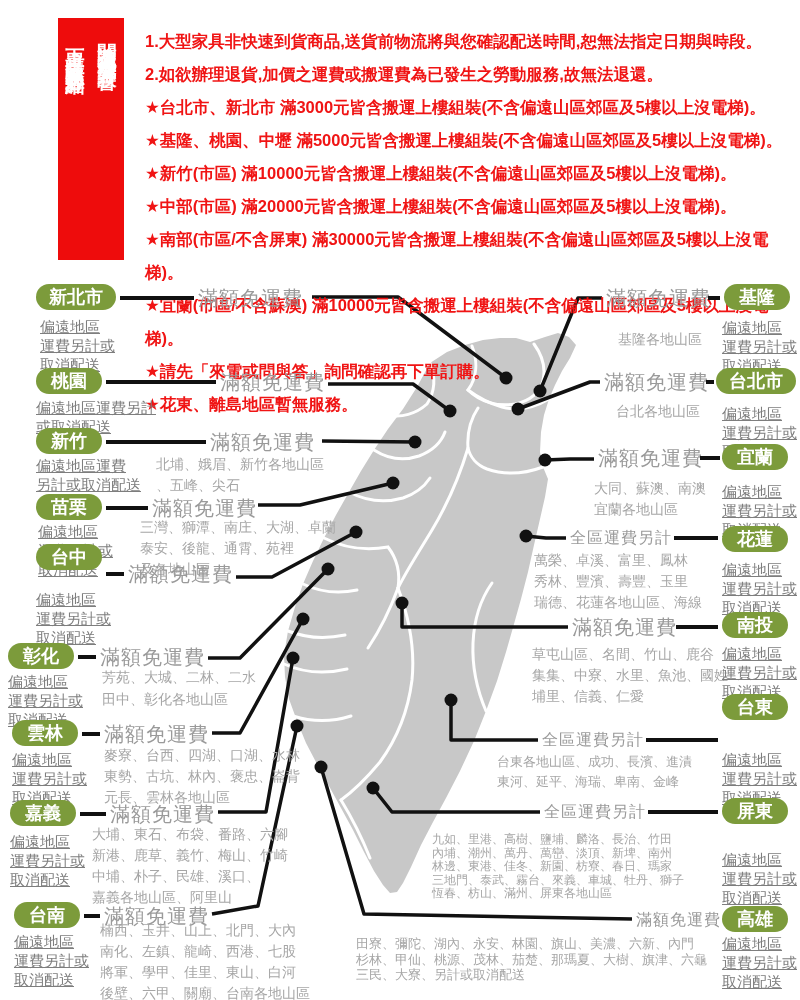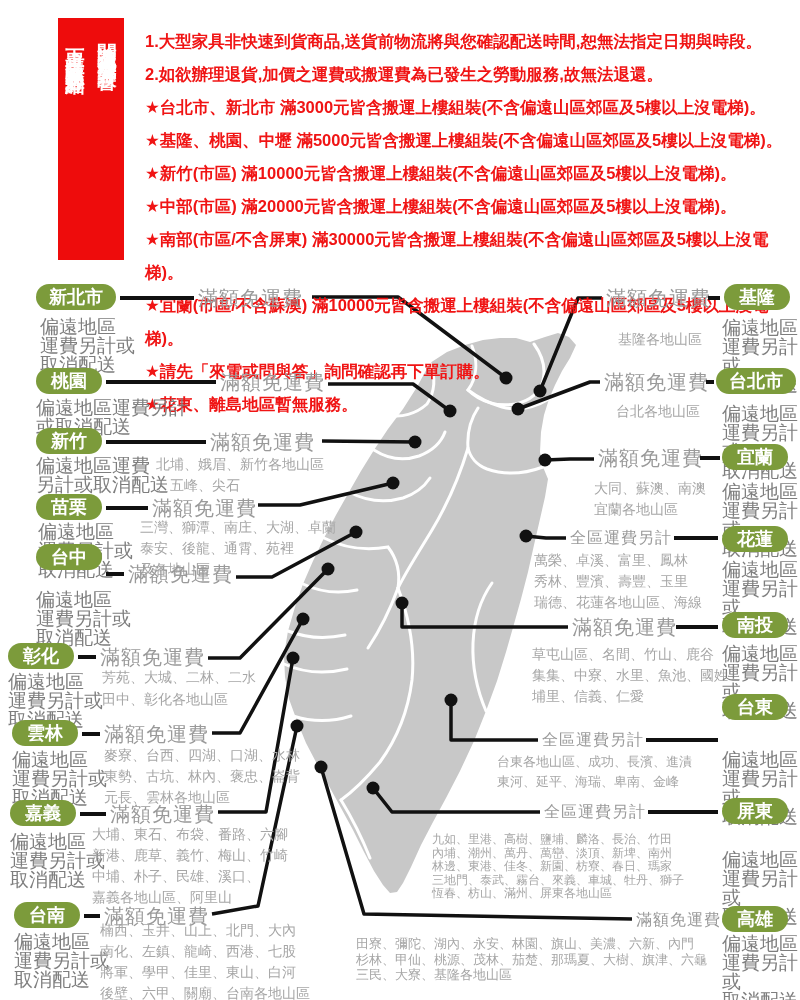--- a/index.html
+++ b/index.html
@@ -15,21 +15,21 @@
   #notices{position:absolute;left:133px;top:25px;width:660px;color:#f01414;
            font-size:16.5px;line-height:33px;font-weight:bold;white-space:pre-line;margin-left:12px;}
   
   .region{position:absolute;inset:0;pointer-events:none;}
   .pill{position:absolute;background:#7c9b3b;color:#fff;font-weight:bold;font-size:18px;
         height:26px;line-height:26px;text-align:center;border-radius:14px;}
   .w3{width:80px}.w2{width:66px}
   .dash{position:absolute;height:4px;background:#111;}
   .hdr{position:absolute;color:#9a9a9a;font-size:20px;letter-spacing:1px;line-height:24px;white-space:nowrap;}
   .hsm{font-size:16px;line-height:18px;}
-  .note{position:absolute;color:#7e7e7e;font-size:19px;line-height:19px;white-space:pre-line;}
+  .note{position:absolute;color:#7e7e7e;font-size:15px;line-height:19px;white-space:pre-line;text-decoration:underline;}
   .towns{position:absolute;color:#a6a6a6;font-size:14px;line-height:22px;white-space:pre-line;}
   .lh21{line-height:21px;}
   .t13{font-size:13px;line-height:20px;}
   .sm13{font-size:13px;line-height:15.5px;}
   .small{font-size:12px;line-height:13.5px;}
   #mapsvg{position:absolute;left:0;top:0;z-index:0;}
   .txt{z-index:1;}
 </style>
 </head>
 <body>
@@ -294,19 +294,19 @@
     <div class="note" style="left:722px;top:850px">偏遠地區
 運費另計或
 取消配送</div>
   </div>
 
   <div class="region txt">
     <div class="hdr hsm" style="left:636px;top:911px">滿額免運費</div>
     <div class="pill w2" style="left:722px;top:906px">高雄</div>
     <div class="towns sm13" style="left:356px;top:936px">田寮、彌陀、湖內、永安、林園、旗山、美濃、六新、內門
 杉林、甲仙、桃源、茂林、茄楚、那瑪夏、大樹、旗津、六龜
-三民、大寮、基隆各地山區</div>
+三民、大寮、另計或取消配送</div>
     <div class="note" style="left:722px;top:934px">偏遠地區
 運費另計或
 取消配送</div>
   </div>
 
 </div>
 
 </body></html>

